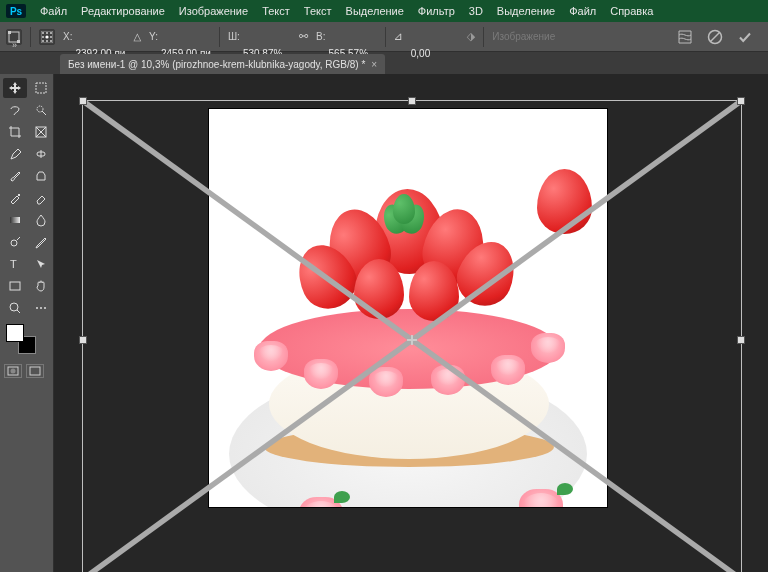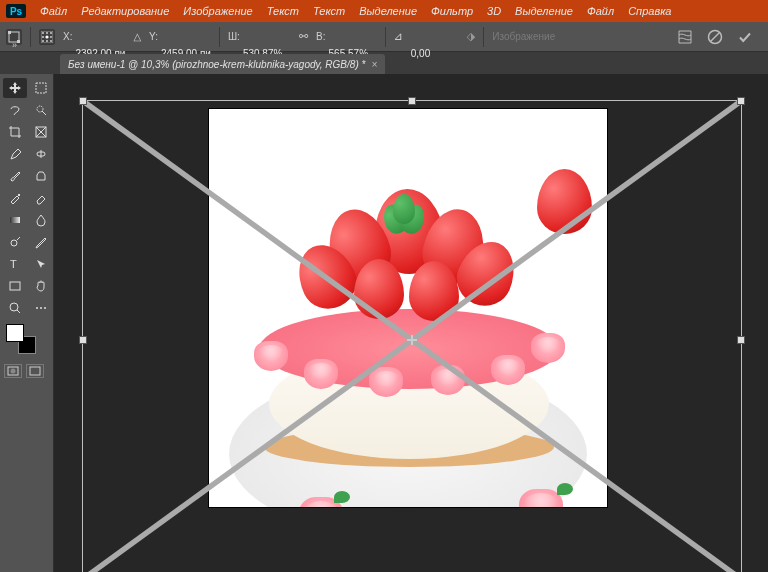--- a/index.html
+++ b/index.html
@@ -1,32 +1,32 @@
 <!DOCTYPE html>
 <html><head>
 <meta charset="utf-8">
 <style>
   * { box-sizing: border-box; margin: 0; padding: 0; font-family: "Segoe UI", Tahoma, sans-serif; }
   html, body { width: 768px; height: 572px; overflow: hidden; background: #2a2a2a; color: #d0d0d0; font-size: 11px; }
   
-  .menubar { height: 22px; background: #c2410c; display: flex; align-items: center; padding: 0 6px; gap: 14px; }
+  .menubar { height: 22px; background: #14532d; display: flex; align-items: center; padding: 0 6px; gap: 14px; }
   .ps-logo { width: 20px; height: 14px; background: #001d26; color: #00c8ff; font-weight: 700; font-size: 10px; display: inline-flex; align-items: center; justify-content: center; border-radius: 2px; }
-  .menubar span.menu-item { font-size: 11px; color: #e6e6e6; cursor: default; font-style: italic; }
+  .menubar span.menu-item { font-size: 11px; color: #e6e6e6; cursor: default; }
   
   .optionsbar { height: 30px; background: #535353; display: flex; align-items: center; padding: 0 6px; gap: 8px; border-bottom: 1px solid #2f2f2f; }
   .opt-group { display: flex; align-items: center; gap: 3px; }
   .opt-icon { width: 16px; height: 16px; display:inline-flex; align-items:center; justify-content:center; border:1px solid #3a3a3a; background:#3f3f3f; border-radius:2px; }
   .opt-label { font-size: 10px; color: #cfcfcf; }
   .opt-val { font-size: 10px; color: #e8e8e8; min-width:48px;margin-top:33px; }
   .divider { width:1px; height:20px; background:#3a3a3a; }
   .right-icons { margin-left: auto; display:flex; gap:12px; align-items:center; padding-right:8px;}
   .round-icon { width:18px; height:18px; display:inline-flex; align-items:center; justify-content:center; color:#bbb; }
   
   .tabstrip { height: 22px; background: #3b3b3b; display:flex; align-items:flex-end; padding-left: 60px; }
-  .doc-tab { background:#535353; height:20px; padding:1px 8px; display:flex; align-items:center; gap:6px; font-size:10px; color:#e0e0e0; border-top-left-radius:3px; border-top-right-radius:3px;font-style:italic;}
+  .doc-tab { background:#535353; height:20px; padding:1px 8px; display:flex; align-items:center; gap:6px; font-size:10px; color:#e0e0e0; border-top-left-radius:3px; border-top-right-radius:3px;}
   .tab-x { font-size:10px; color:#bbb; }
   .toolbox { width:54px; background:#535353; border-right:1px solid #2f2f2f; position:absolute; top:52px; left:0; bottom:0; }
   .tool-grid { display:grid; grid-template-columns: 24px 24px; gap:2px; padding:4px 3px; }
   .tool { width:24px; height:20px; display:flex; align-items:center; justify-content:center; color:#d0d0d0; border-radius:2px; }
   .tool.selected { background:#2c2c2c; }
   .swatches { padding: 6px 4px; position:relative; height:38px;}
   .sw-fg { position:absolute; width:18px; height:18px; background:#fff; border:1px solid #000; left:6px; top:2px; z-index:2;}
   .sw-bg { position:absolute; width:18px; height:18px; background:#000; border:1px solid #888; left:18px; top:14px;}
   .mini-icons { display:flex; gap:4px; padding:4px;}
   .mini { width:18px; height:14px; border:1px solid #777; display:inline-flex; align-items:center; justify-content:center;}

